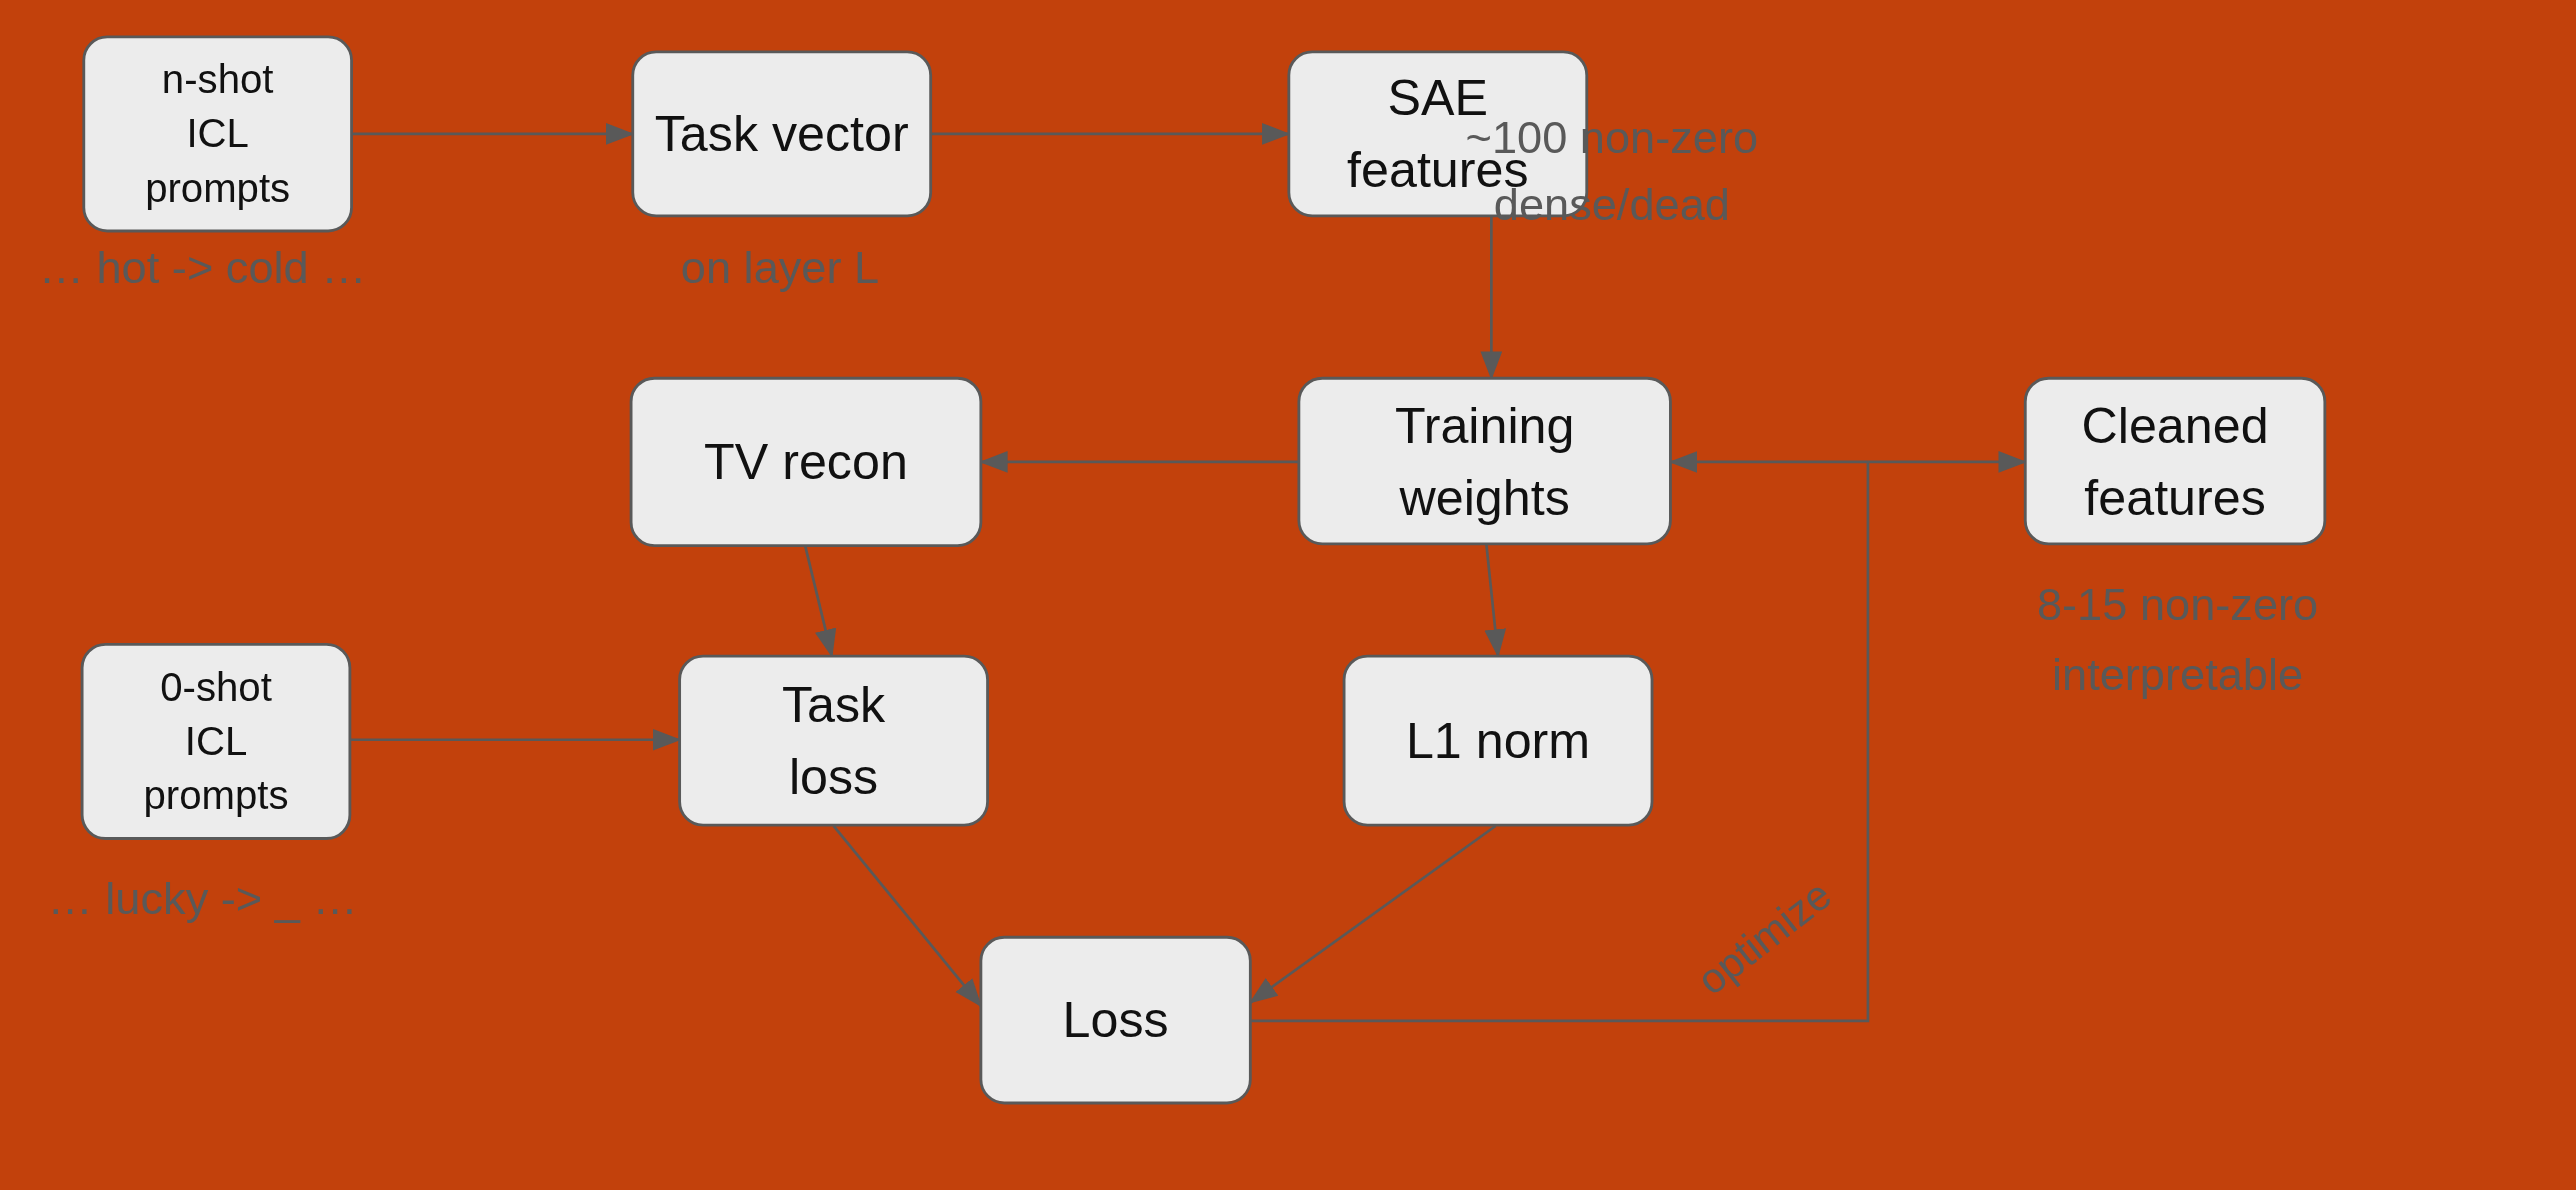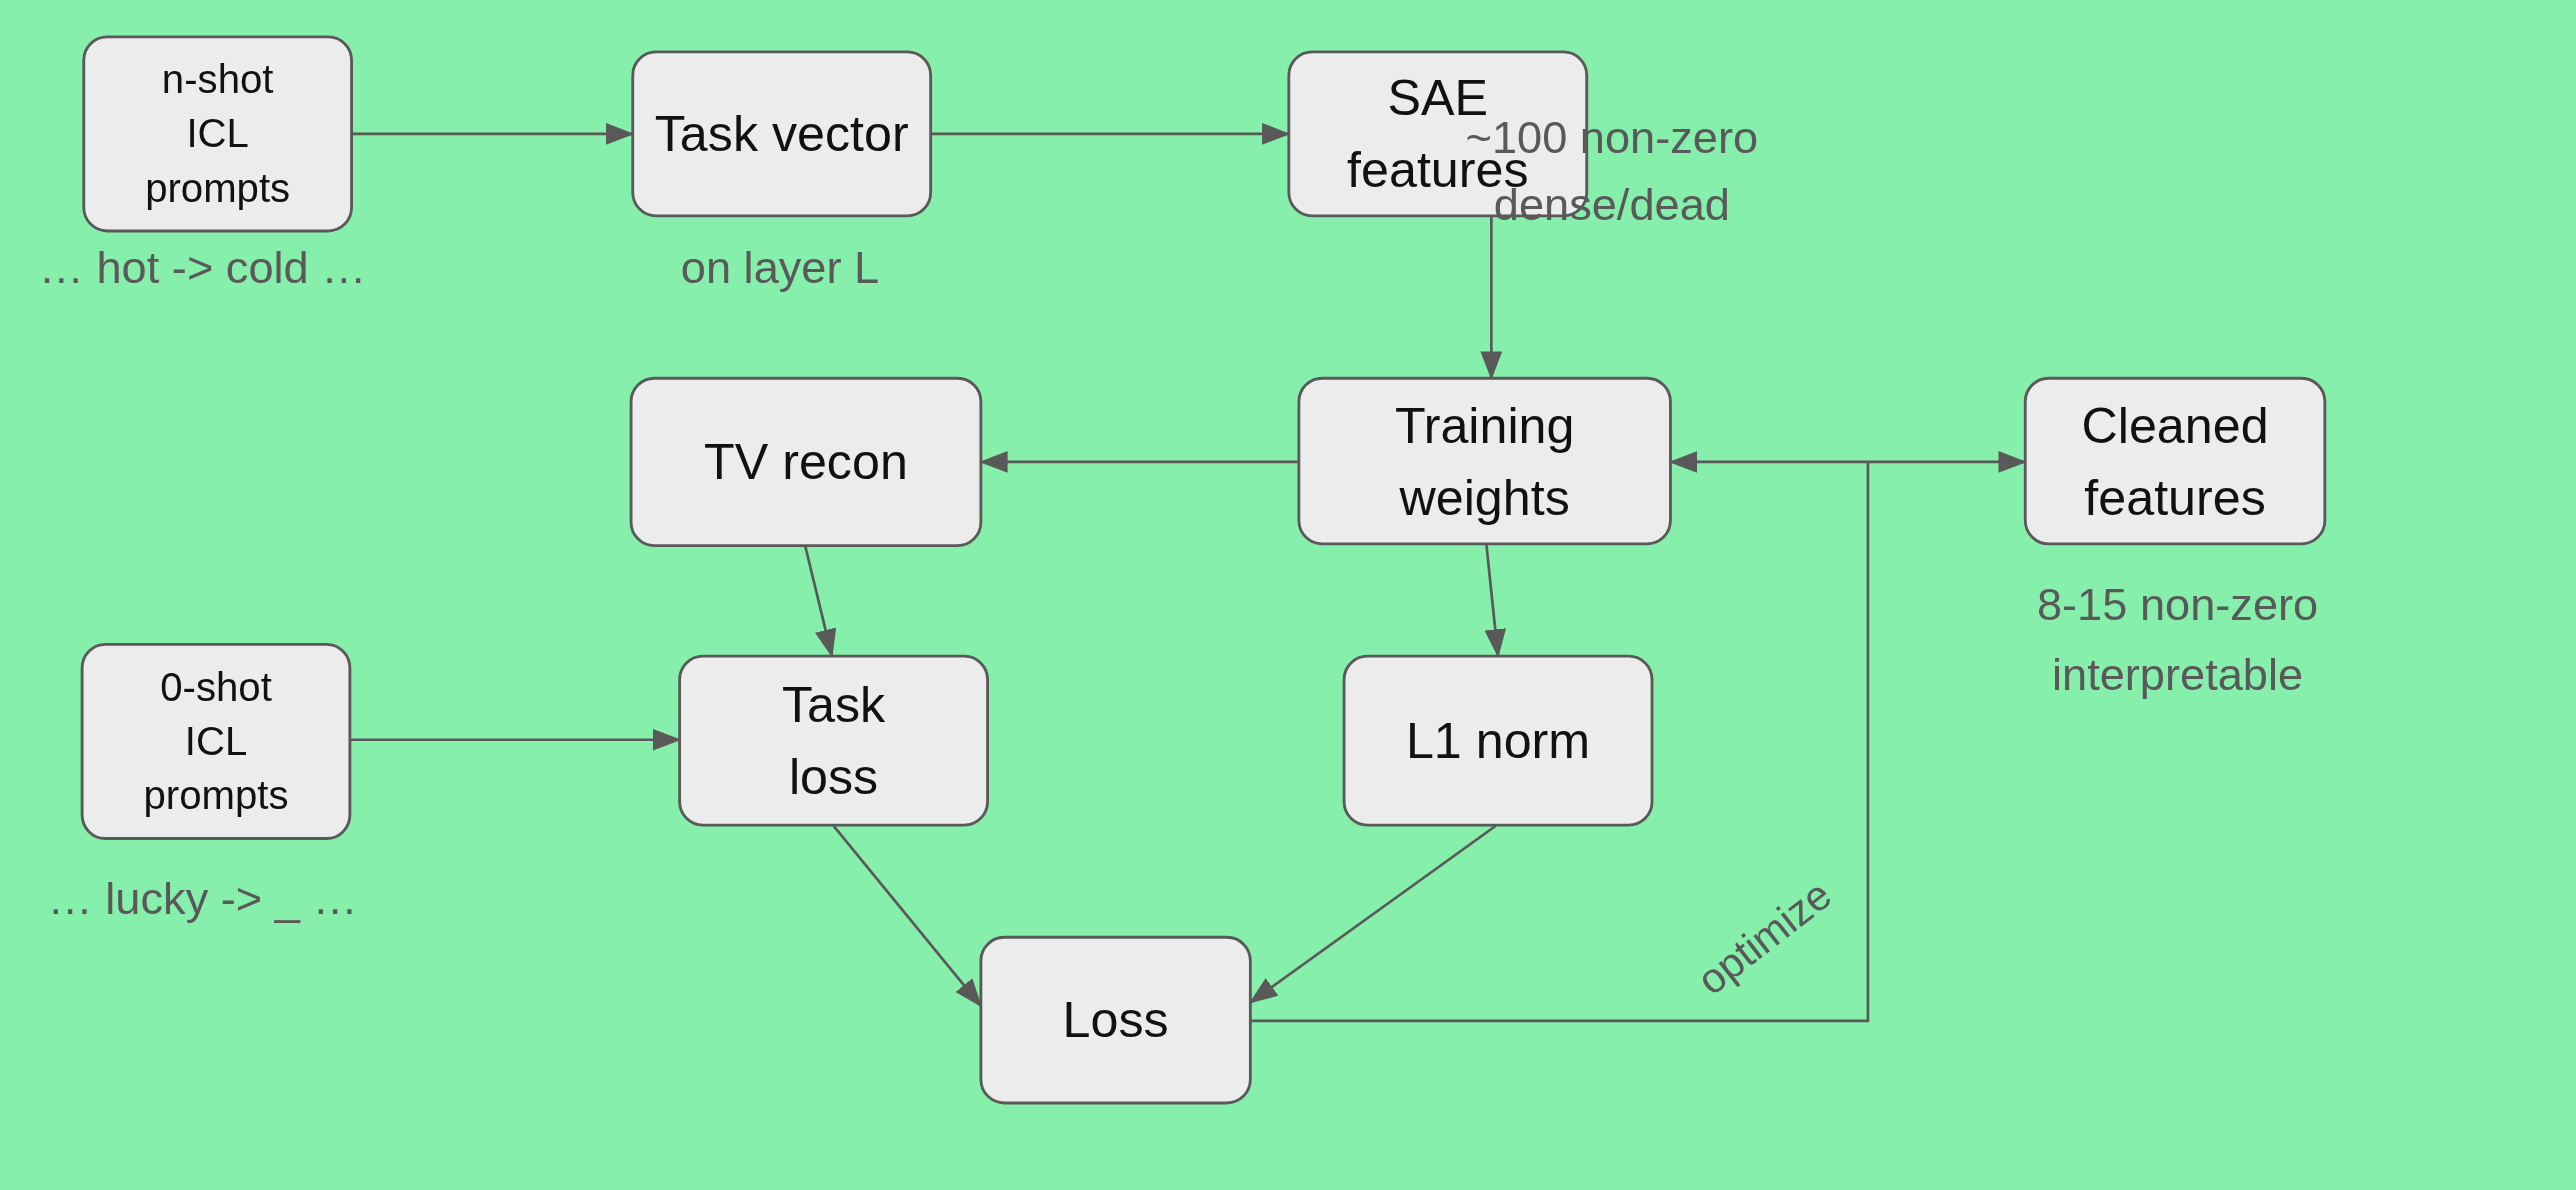--- a/index.html
+++ b/index.html
@@ -3,21 +3,21 @@
 <meta charset="utf-8">
 <style>
   html, body {
     margin: 0;
     padding: 0;
     background: #ffffff;
   }
   .canvas-wrap {
     width: 2576px;
     height: 1190px;
-    background: #86efac;
+    background: #c2410c;
   }
   svg { display: block; }
   svg text {
     font-family: "Liberation Sans", "DejaVu Sans", sans-serif;
   }
   .node-rect {
     fill: #ececec;
     stroke: #595959;
     stroke-width: 1.7;
   }

